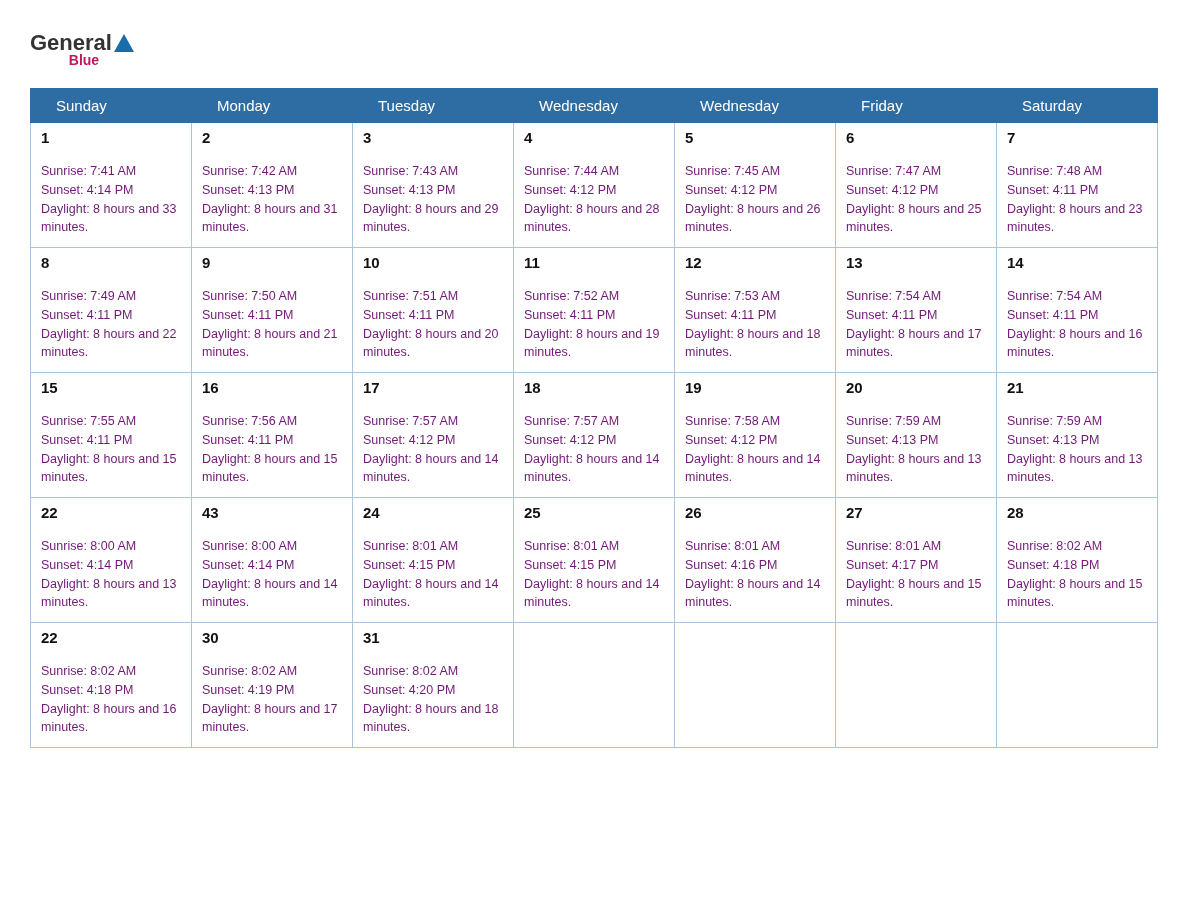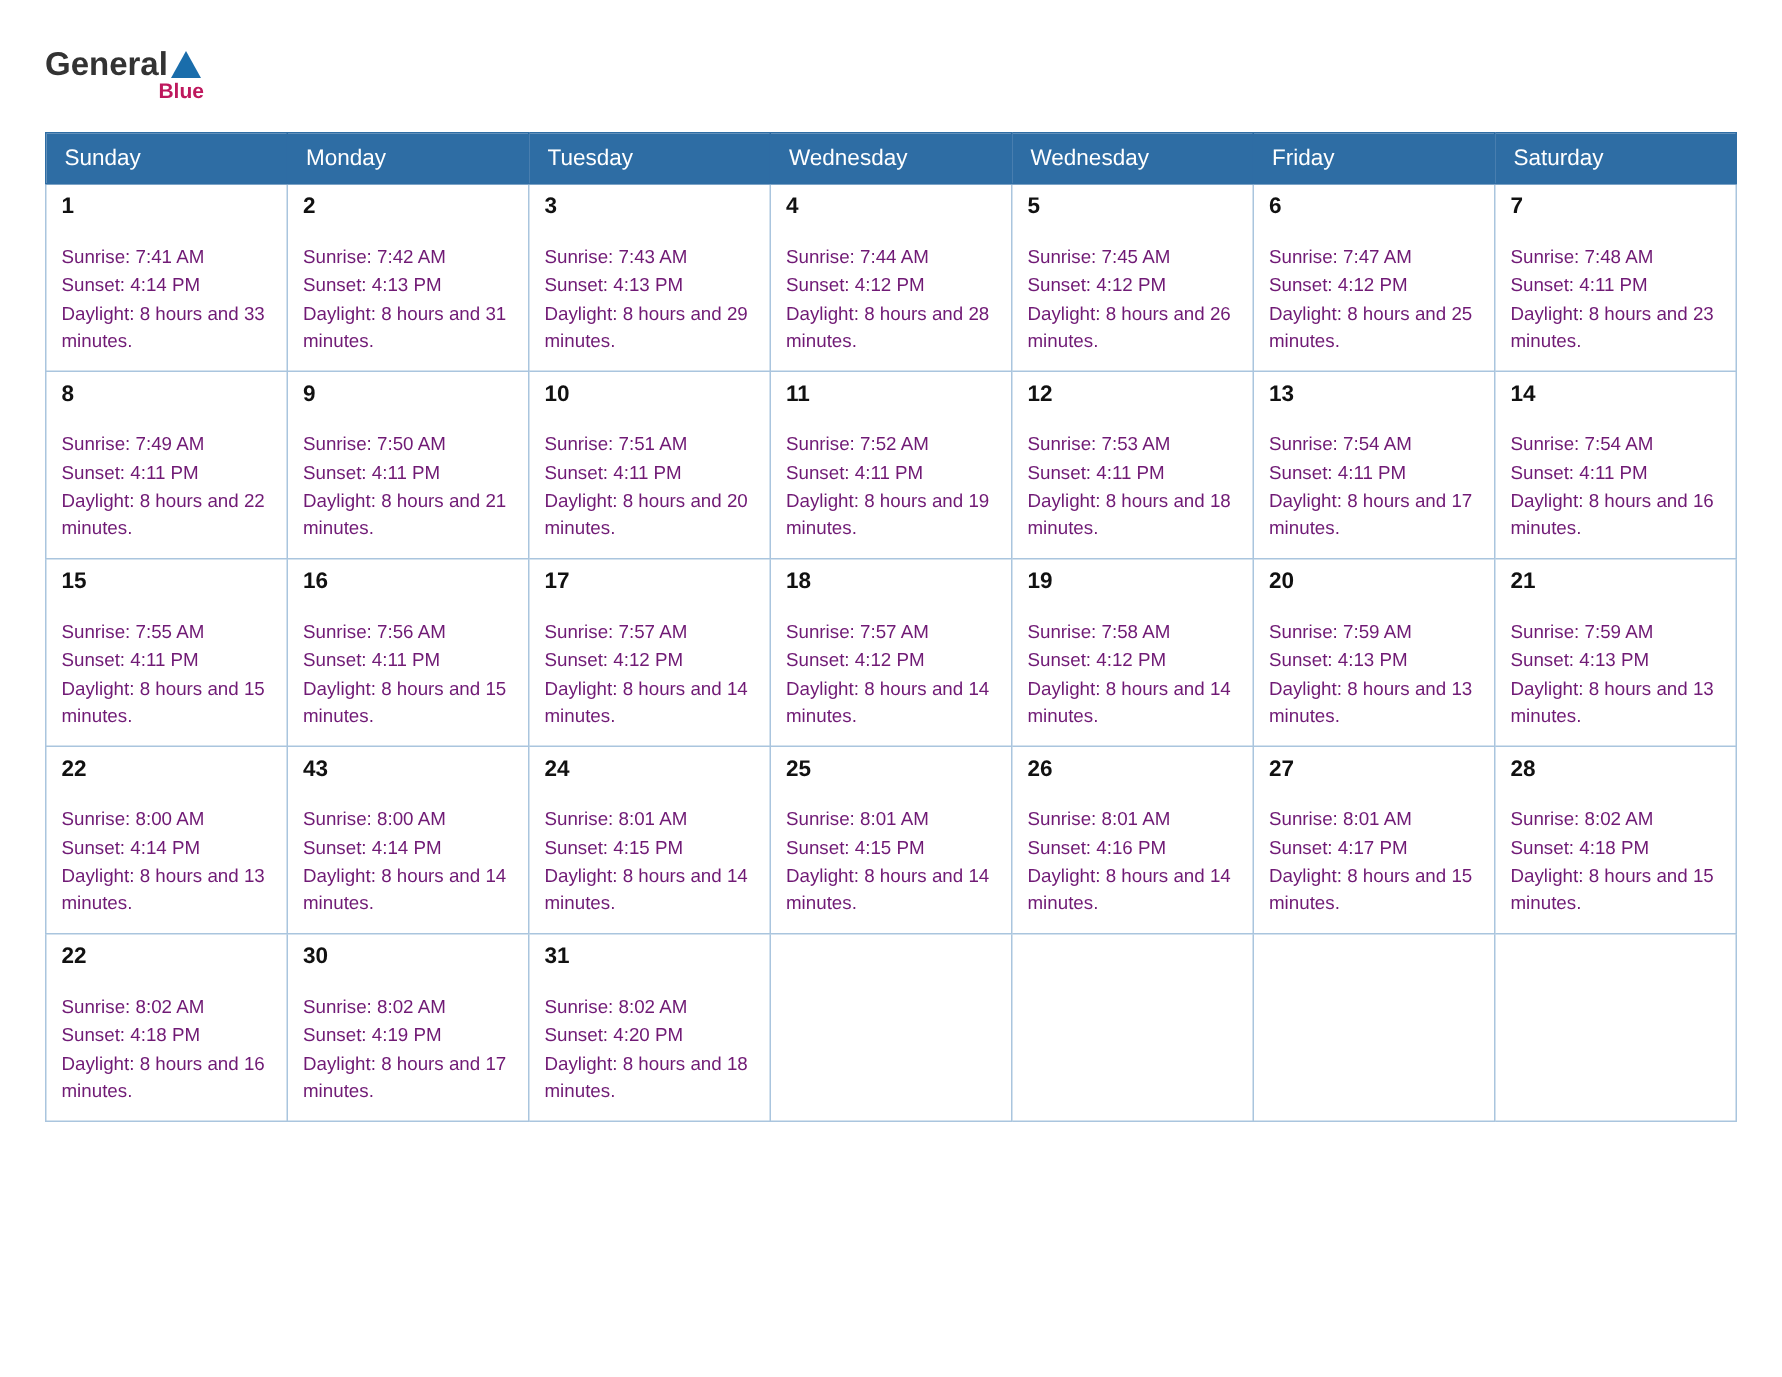--- a/index.html
+++ b/index.html
@@ -12,21 +12,21 @@
     }
     .header {
       display: flex;
       justify-content: space-between;
       align-items: flex-start;
       margin-bottom: 20px;
     }
     .logo {
       display: flex;
       flex-direction: column;
-      align-items: flex-end;
+      align-items: center;
       margin-top: 10px;
     }
     .logo-text {
       display: flex;
       align-items: center;
       font-size: 22px;
       font-weight: bold;
       color: #333;
     }
     .logo-general { color: #333; }
@@ -55,21 +55,21 @@
     .calendar {
       width: 100%;
       border-collapse: collapse;
       border: 1px solid #2e6da4;
     }
     .calendar th {
       background-color: #2e6da4;
       color: #ffffff;
       font-size: 15px;
       font-weight: normal;
-      padding: 8px 12px;
+      padding: 8px 25px;
       text-align: left;
       border: 1px solid #2e6da4;
     }
     .calendar td {
       vertical-align: top;
       padding: 6px 10px 10px 10px;
       border: 1px solid #aac5de;
       width: 14.28%;
       min-height: 100px;
     }

